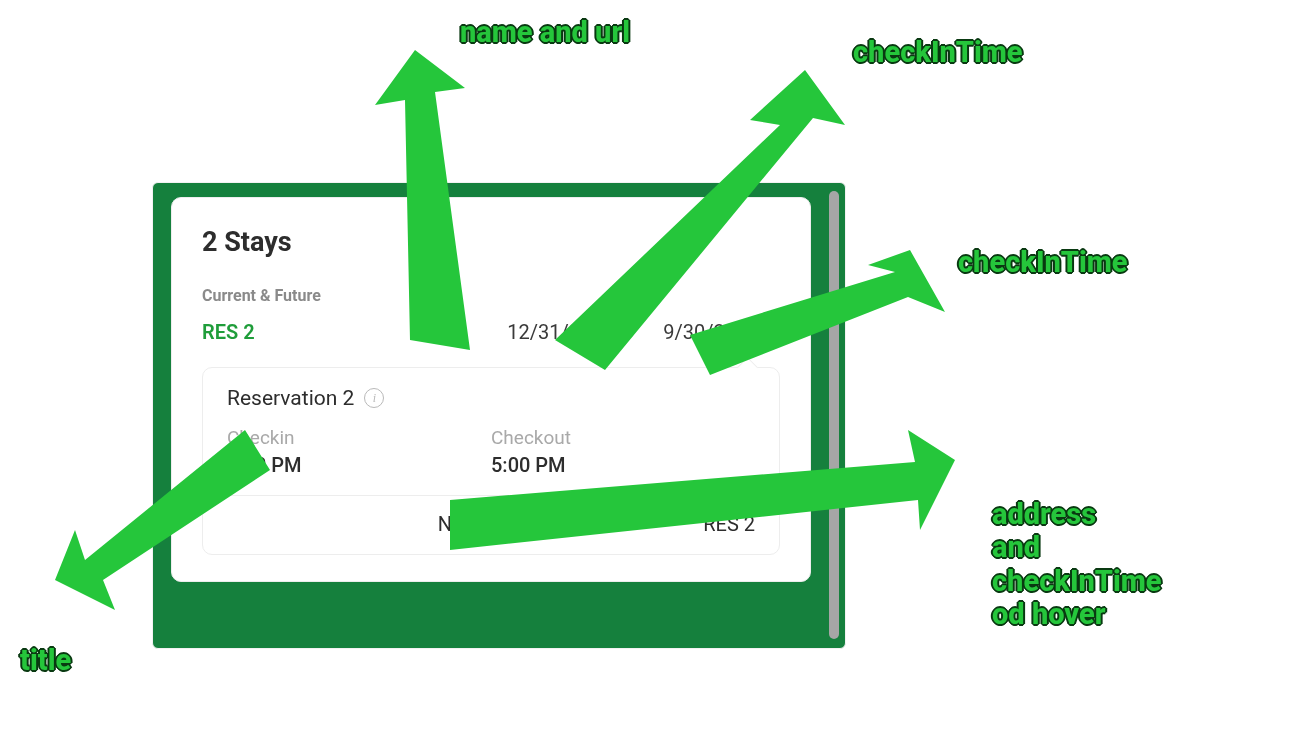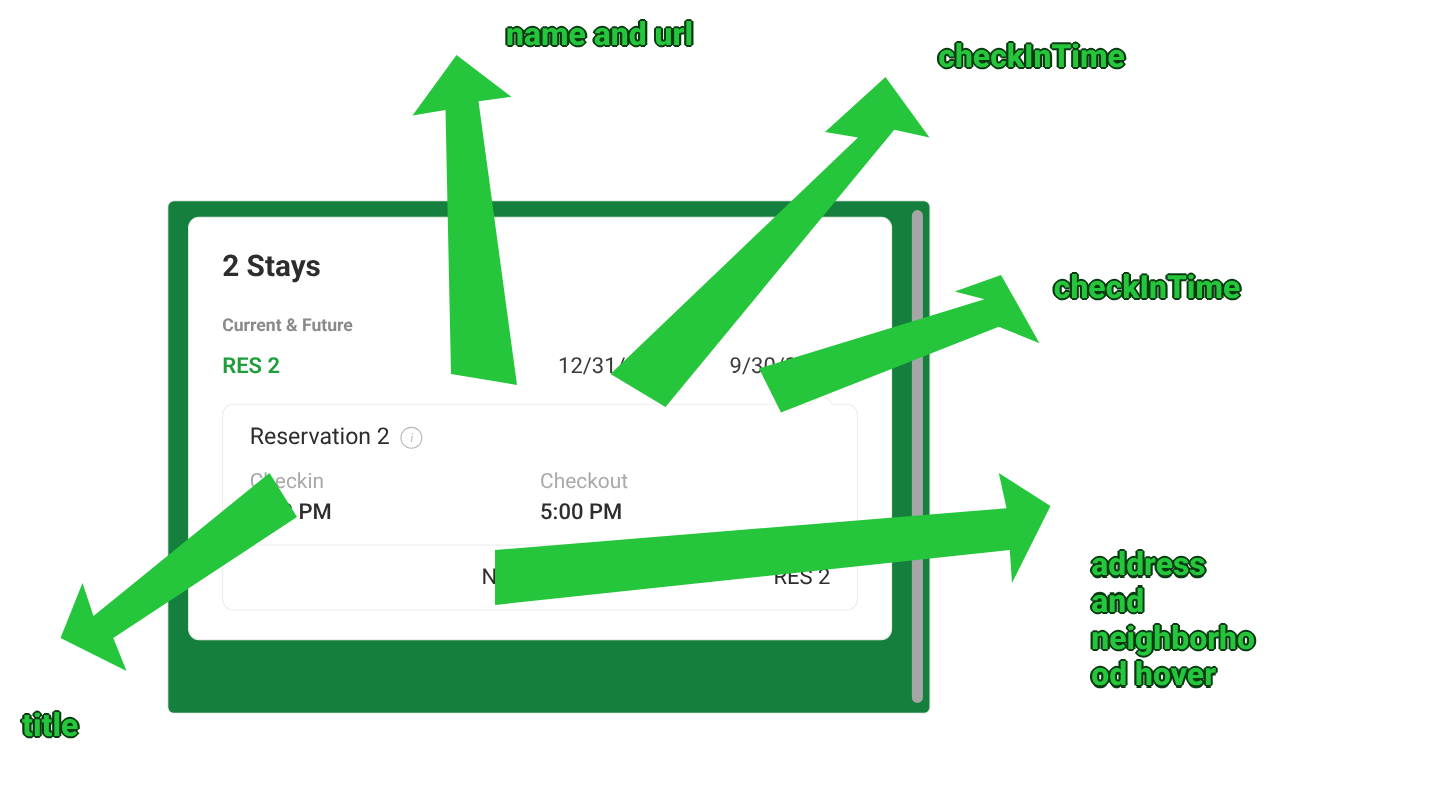--- a/index.html
+++ b/index.html
@@ -205,21 +205,21 @@
     </div>
   </div>
 </div>
 
 <div class="anno-label" style="left:460px; top:16px;">name and url</div>
 <div class="anno-label" style="left:853px; top:36px;">checkInTime</div>
 <div class="anno-label" style="left:958px; top:246px;">checkInTime</div>
 <div class="anno-label" style="left:20px; top:644px;">title</div>
 <div class="anno-label" style="left:992px; top:498px;">address
 and
-neighborho
+checkInTime
 od hover</div>
 
 <svg class="arrow-svg" style="left:260px; top:50px;" width="230" height="330">
   <polygon points="155,0 205,38 175,42 210,300 150,290 145,50 115,55"></polygon>
 </svg>
 
 <svg class="arrow-svg" style="left:545px; top:70px;" width="300" height="310">
   <polygon points="260,0 300,55 268,48 60,300 10,270 235,55 205,50"></polygon>
 </svg>
 

